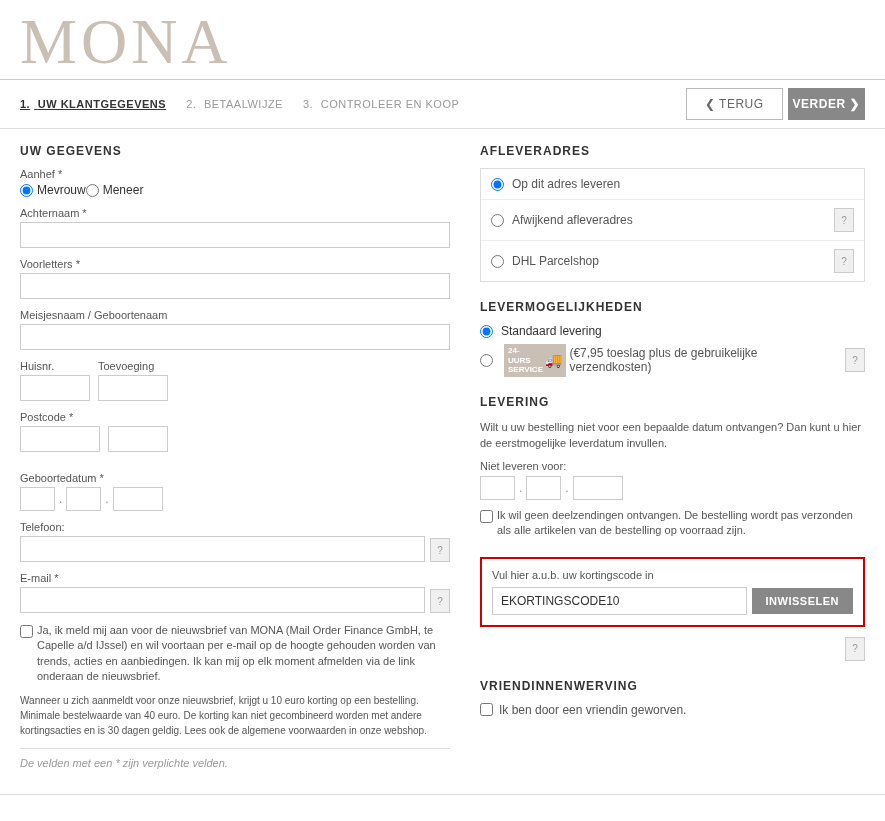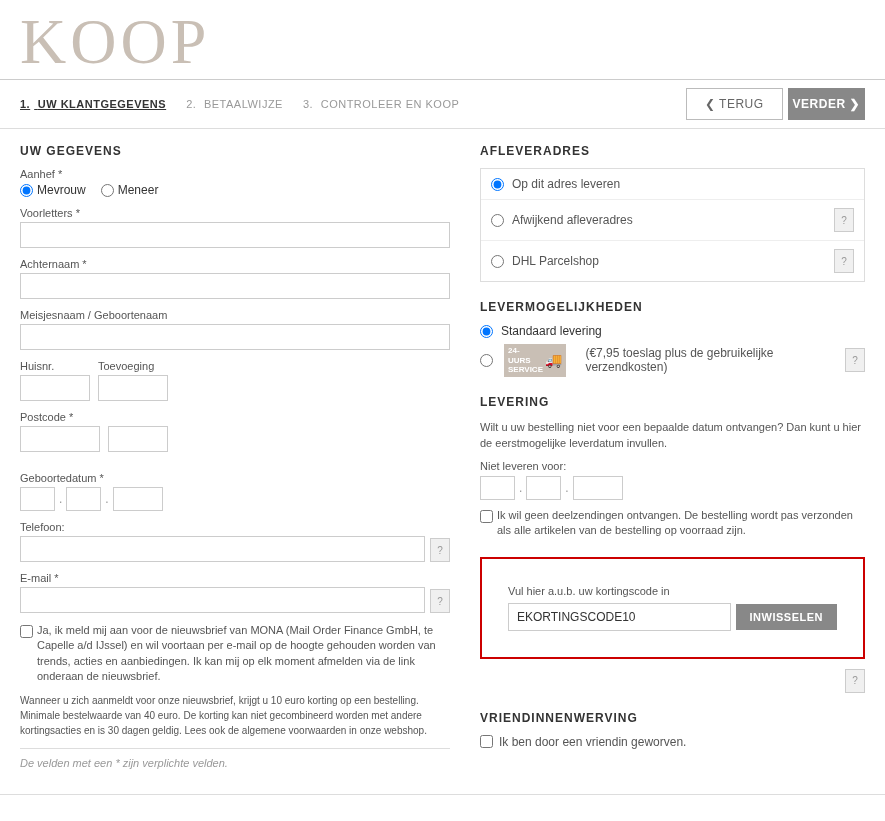--- a/index.html
+++ b/index.html
@@ -105,21 +105,20 @@
       border: 1px solid #ccc;
       padding: 5px 6px;
       font-size: 12px;
       color: #333;
       outline: none;
     }
 
     .radio-group {
       display: flex;
       align-items: center;
-      gap: 15px;
     }
     .radio-option {
       display: flex;
       align-items: center;
       gap: 4px;
       font-size: 12px;
     }
     .radio-option input[type="radio"] { margin: 0; }
 
     .inline-fields {
@@ -254,21 +253,21 @@
 
     .levering-desc {
       font-size: 11px;
       color: #555;
       margin-bottom: 8px;
       line-height: 1.5;
     }
 
     .korting-box {
       border: 2px solid #cc0000;
-      padding: 26px;
+      padding: 10px;
       margin-bottom: 10px;
       background: #fff;
     }
     .korting-label {
       font-size: 11px;
       color: #555;
       margin-bottom: 6px;
     }
     .korting-input-row {
       display: flex;
@@ -321,21 +320,21 @@
       flex: 0 0 80px;
     }
     .postcode-row .field-group:last-child {
       flex: 0 0 70px;
     }
   </style>
 </head>
 <body>
 
 <div class="logo-area">
-  <div class="logo-text">KOOP</div>
+  <div class="logo-text">MONA</div>
 </div>
 
 <div class="steps-nav">
   <span class="step active">
     <span class="step-num">1.</span>
     <span>UW KLANTGEGEVENS</span>
   </span>
   <span class="step">
     <span class="step-num">2.</span>
     <span>BETAALWIJZE</span>
@@ -363,26 +362,26 @@
           <span>Mevrouw</span>
         </label>
         <label class="radio-option">
           <input type="radio" name="aanhef" style="">
           <span>Meneer</span>
         </label>
       </div>
     </div>
 
     <div class="field-group">
+      <label class="field-label">Achternaam *</label>
+      <input type="text" class="field-input" style="">
+    </div>
+
+    <div class="field-group">
       <label class="field-label">Voorletters *</label>
-      <input type="text" class="field-input" style="">
-    </div>
-
-    <div class="field-group">
-      <label class="field-label">Achternaam *</label>
       <input type="text" class="field-input" style="">
     </div>
 
     <div class="field-group">
       <label class="field-label">Meisjesnaam / Geboortenaam</label>
       <input type="text" class="field-input" style="">
     </div>
 
     <div class="inline-fields">
       <div class="field-group small">
@@ -469,21 +468,21 @@
 
     <div class="right-section">
       <div class="section-title">LEVERMOGELIJKHEDEN</div>
       <div class="levering-options">
         <div class="levering-option selected">
           <input type="radio" name="levering" checked="" style="">
           <span>Standaard levering</span>
         </div>
         <div class="levering-option">
           <input type="radio" name="levering" style="">
-          <span style="display:inline-flex;align-items:center;gap:16px;">
+          <span style="display:inline-flex;align-items:center;gap:0;">
             <span class="service-badge">
               <span style="display:flex;flex-direction:column;line-height:1.2;font-size:8px;">
                 <span>24-</span>
                 <span>UURS</span>
                 <span>SERVICE</span>
               </span>
               <span style="font-size:14px;margin-left:2px;">🚚</span>
             </span>
             <span>(€7,95 toeslag plus de gebruikelijke verzendkosten)</span>
           </span>

